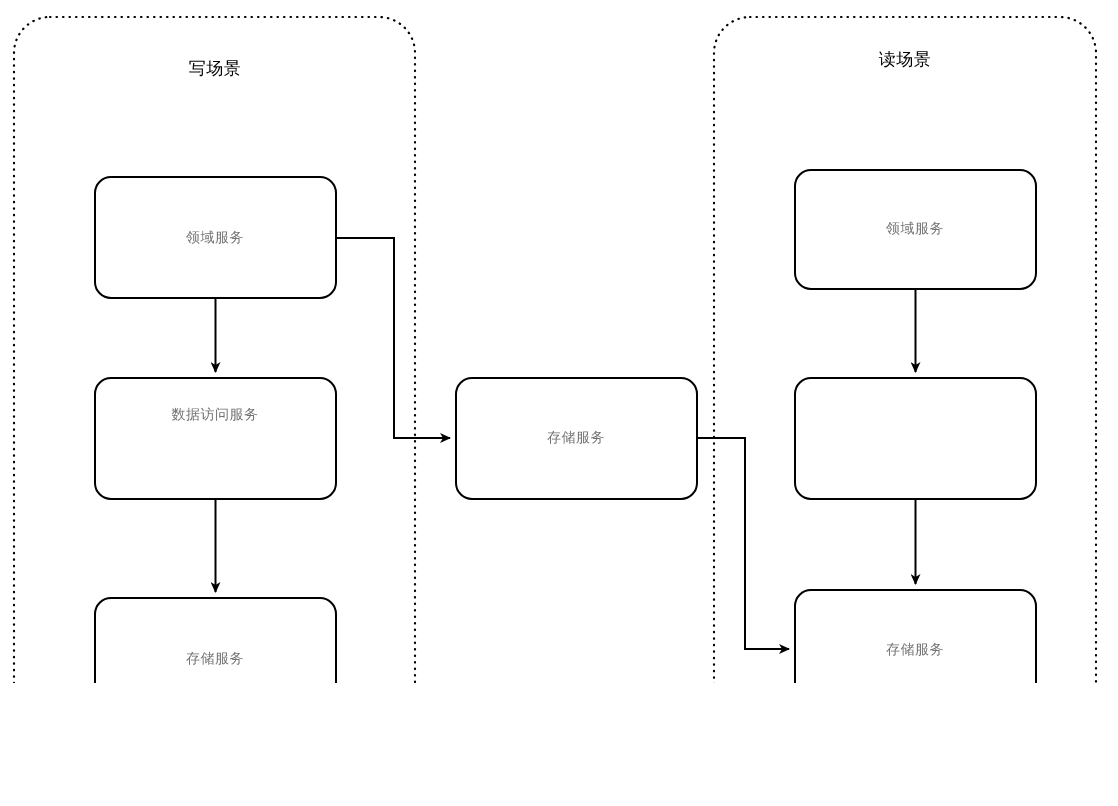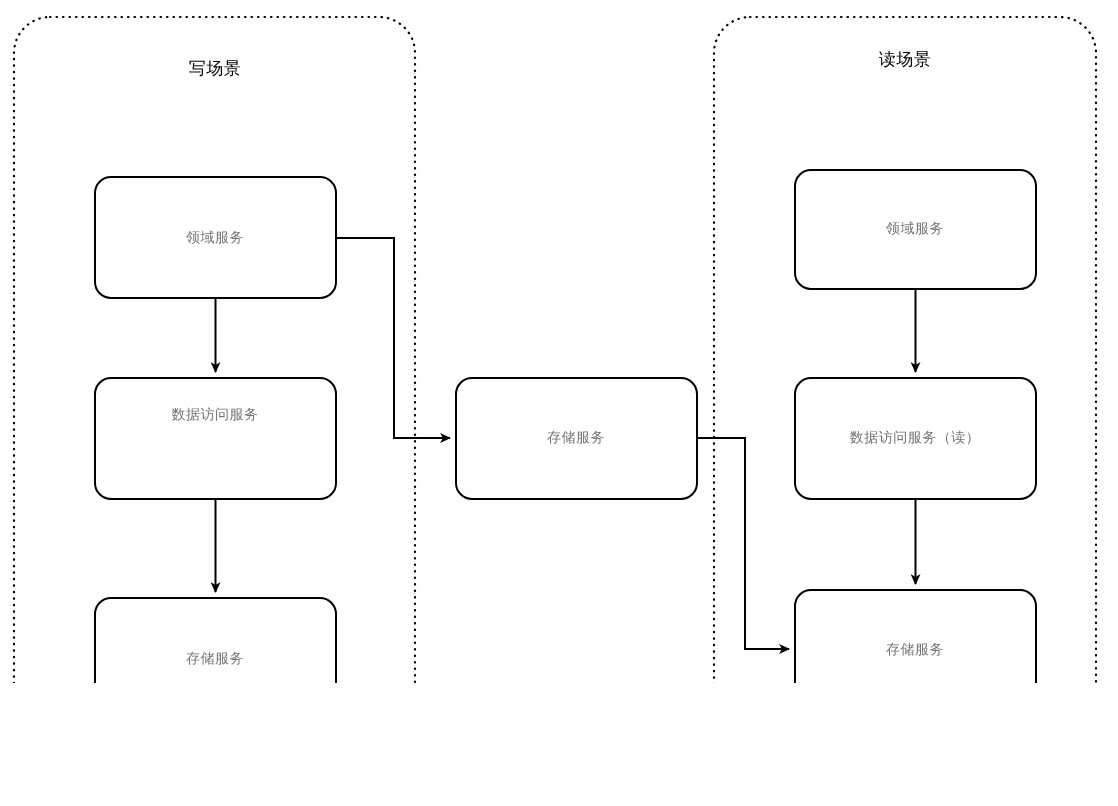--- a/index.html
+++ b/index.html
@@ -93,17 +93,16 @@
   <div class="node-label" style="left:215px; top:238px;">领域服务</div>
 
   <div class="node-label" style="left:215px; top:415px;">数据访问服务</div>
 
   <div class="node-label" style="left:215px; top:659px;">存储服务</div>
 
   <div class="node-label" style="left:576px; top:438px;">存储服务</div>
 
   <div class="node-label" style="left:915px; top:229px;">领域服务</div>
 
-  <div class="node-label" style="left:915px; top:438px;">数据访问服务（读）</div>
 
   <div class="node-label" style="left:915px; top:650px;">存储服务</div>
 
 </div>
 
 </body></html>

